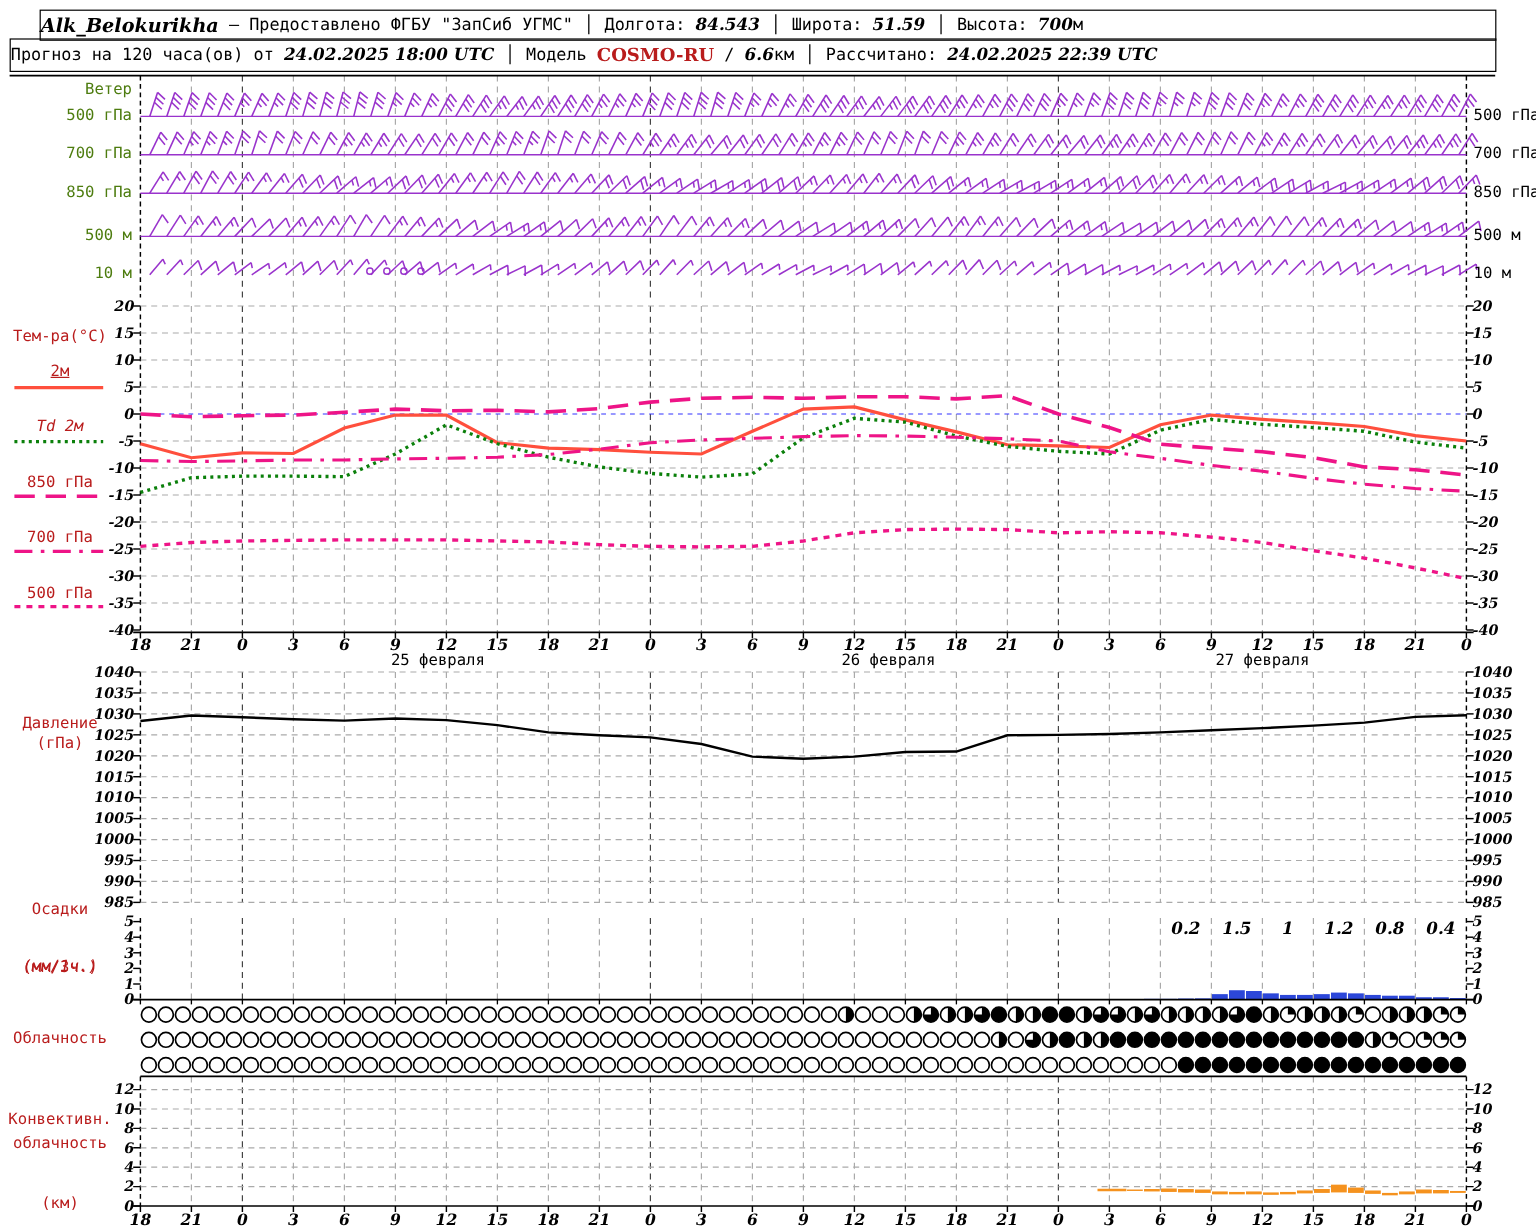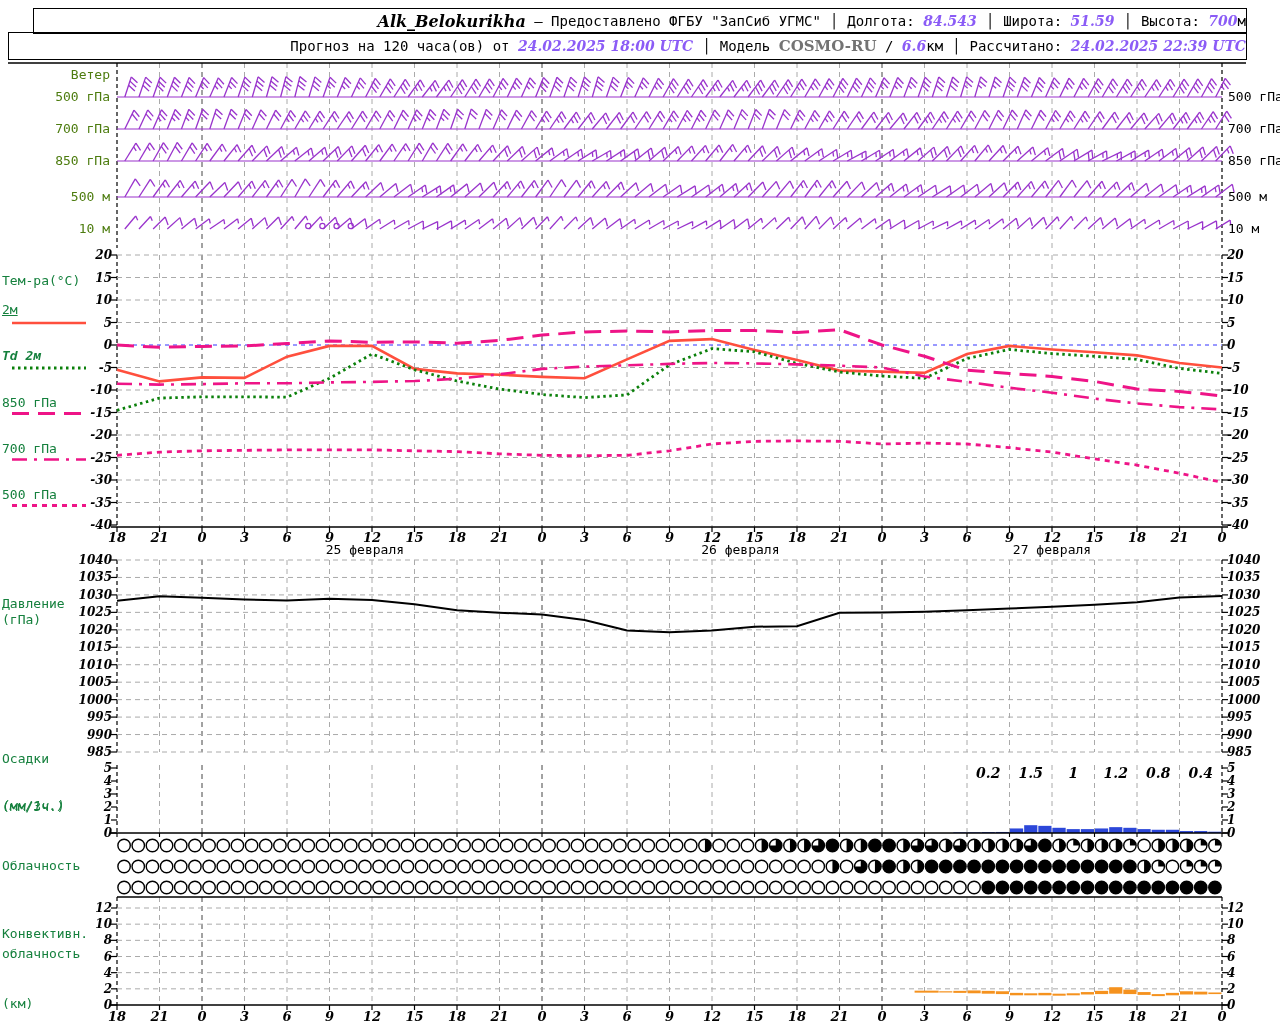--- a/index.html
+++ b/index.html
@@ -1,24 +1,24 @@
 <!DOCTYPE html>
 <html><head>
 <meta charset="utf-8">
 <style>
   html,body{margin:0;padding:0;background:#fff;}
   #app{position:relative;width:1280px;height:1024px;background:#fff;overflow:hidden;}
   #chart{position:absolute;left:0;top:0;}
-  .hdr-box{position:absolute;border:1.5px solid #000;display:flex;align-items:center;justify-content:flex-end;white-space:pre;}
+  .hdr-box{position:absolute;border:1.5px solid #000;display:flex;align-items:center;justify-content:flex-start;white-space:pre;}
   .seg-plain{font:14px "DejaVu Sans Mono",monospace;color:#000;}
   .seg-station{font:italic 700 16px "DejaVu Serif",serif;color:#000;}
-  .seg-ital{font:italic 700 14px "DejaVu Serif",serif;color:#8b5cf6;}
-  .seg-boldserif{font:700 15px "DejaVu Serif",serif;color:#737373;}
+  .seg-ital{font:italic 700 14px "DejaVu Serif",serif;color:#000000;}
+  .seg-boldserif{font:700 15px "DejaVu Serif",serif;color:#b91c1c;}
   .seg-sep{font:14px "DejaVu Sans Mono",monospace;color:#000;margin:0 9px;}
-  .llbl{position:absolute;left:2px;width:96px;font:13px "DejaVu Sans Mono",monospace;color:#15803d;}
+  .llbl{position:absolute;left:2px;width:96px;text-align:center;font:13px "DejaVu Sans Mono",monospace;color:#b91c1c;}
   .wlbl{position:absolute;left:0;width:110px;text-align:right;font:13px "DejaVu Sans Mono",monospace;color:#4d7c0f;}
   .rlbl{position:absolute;left:1228px;font:13px "DejaVu Sans Mono",monospace;color:#000;white-space:nowrap;}
   .num{font:italic 700 12px "DejaVu Serif",serif;fill:#000;}
   .numl{font:italic 700 13px "DejaVu Serif",serif;fill:#000;}
   .mono{font:13px "DejaVu Sans Mono",monospace;fill:#000;}
 </style>
 </head>
 <body>
 
 <div id="app">
@@ -2009,21 +2009,21 @@
   <div class="wlbl" style="top:221px;">10 м</div>
 
   <div class="rlbl" style="top:89px;">500 гПа</div>
   <div class="rlbl" style="top:121px;">700 гПа</div>
   <div class="rlbl" style="top:153px;">850 гПа</div>
   <div class="rlbl" style="top:189px;">500 м</div>
   <div class="rlbl" style="top:221px;">10 м</div>
 
   <div class="llbl" style="top:273px;">Тем-ра(°C)</div>
   <div class="llbl" style="top:302px;text-decoration:underline;">2м</div>
-  <div class="llbl" style="top:348px;font-style:italic;font-weight:bold;">Td 2м</div>
+  <div class="llbl" style="top:348px;font-style:italic;font-weight:normal;">Td 2м</div>
   <div class="llbl" style="top:395px;">850 гПа</div>
   <div class="llbl" style="top:441px;">700 гПа</div>
   <div class="llbl" style="top:487px;">500 гПа</div>
 
   <div class="llbl" style="top:596px;">Давление</div>
   <div class="llbl" style="top:612px;">(гПа)</div>
 
   <div class="llbl" style="top:799px;">(мм/3ч.)</div>
   <div class="llbl" style="top:751px;">Осадки</div>
   <div class="llbl" style="top:798px;font-style:italic;">(мм/1ч.)</div>

